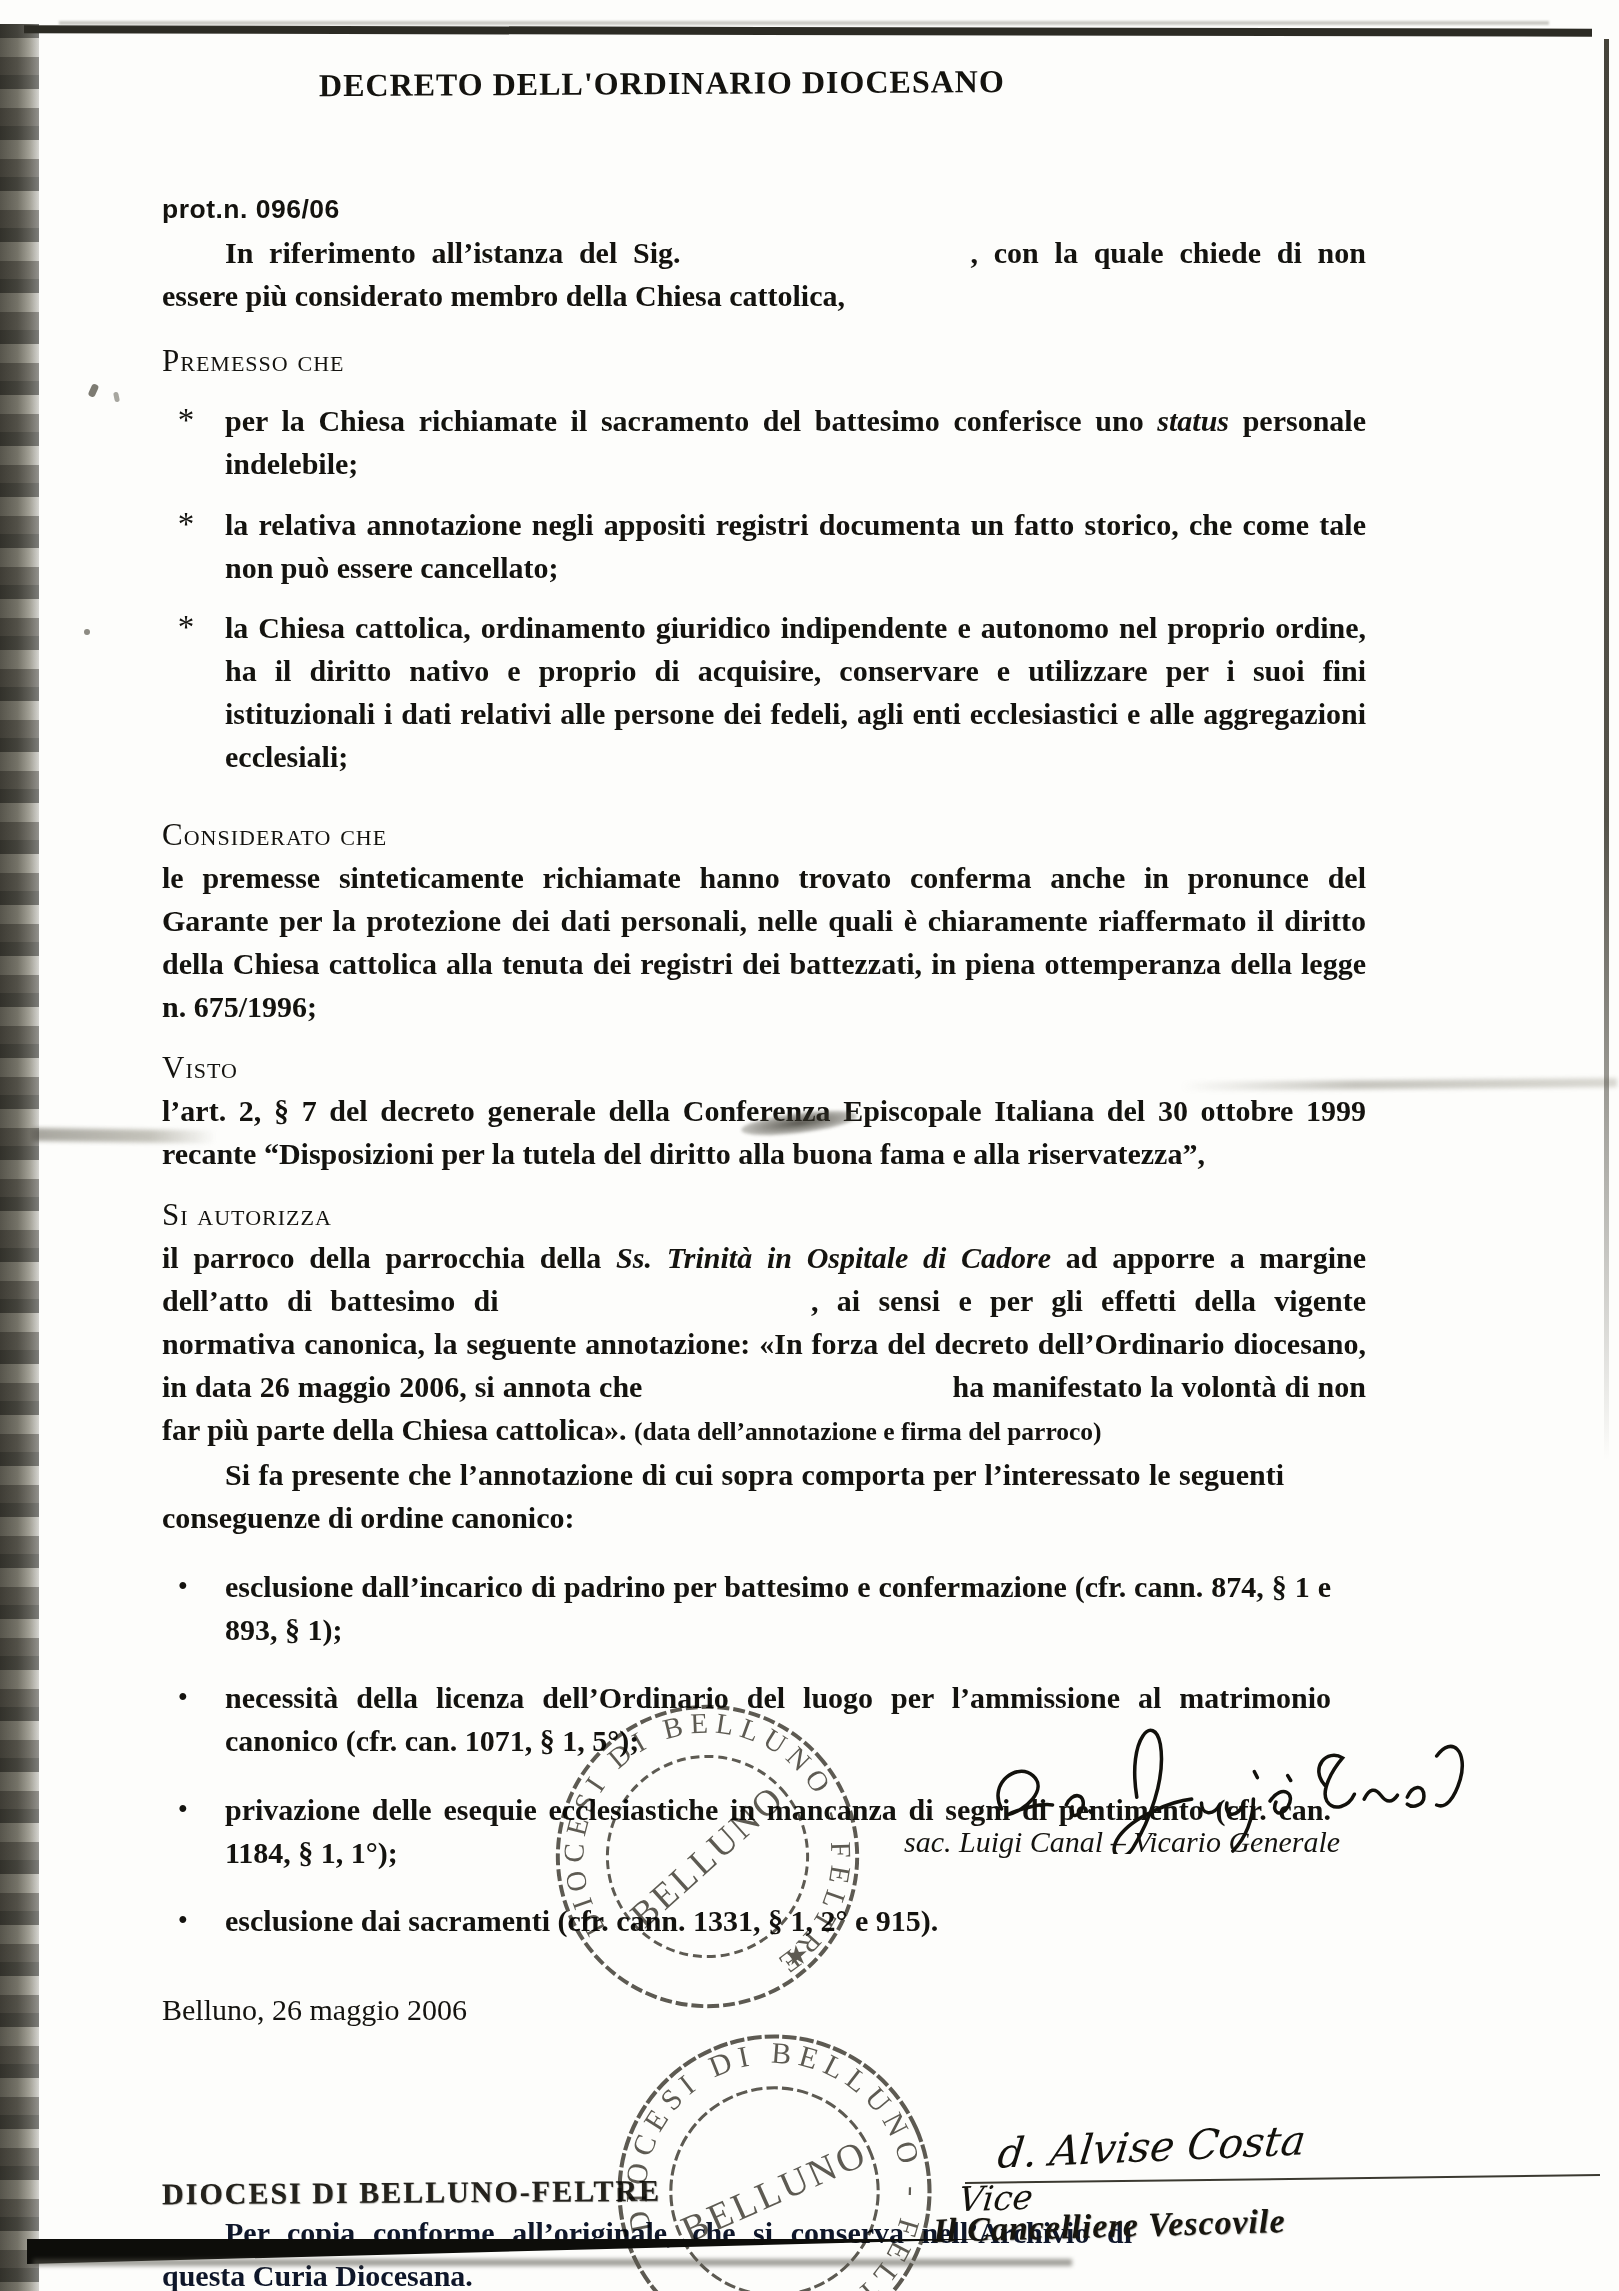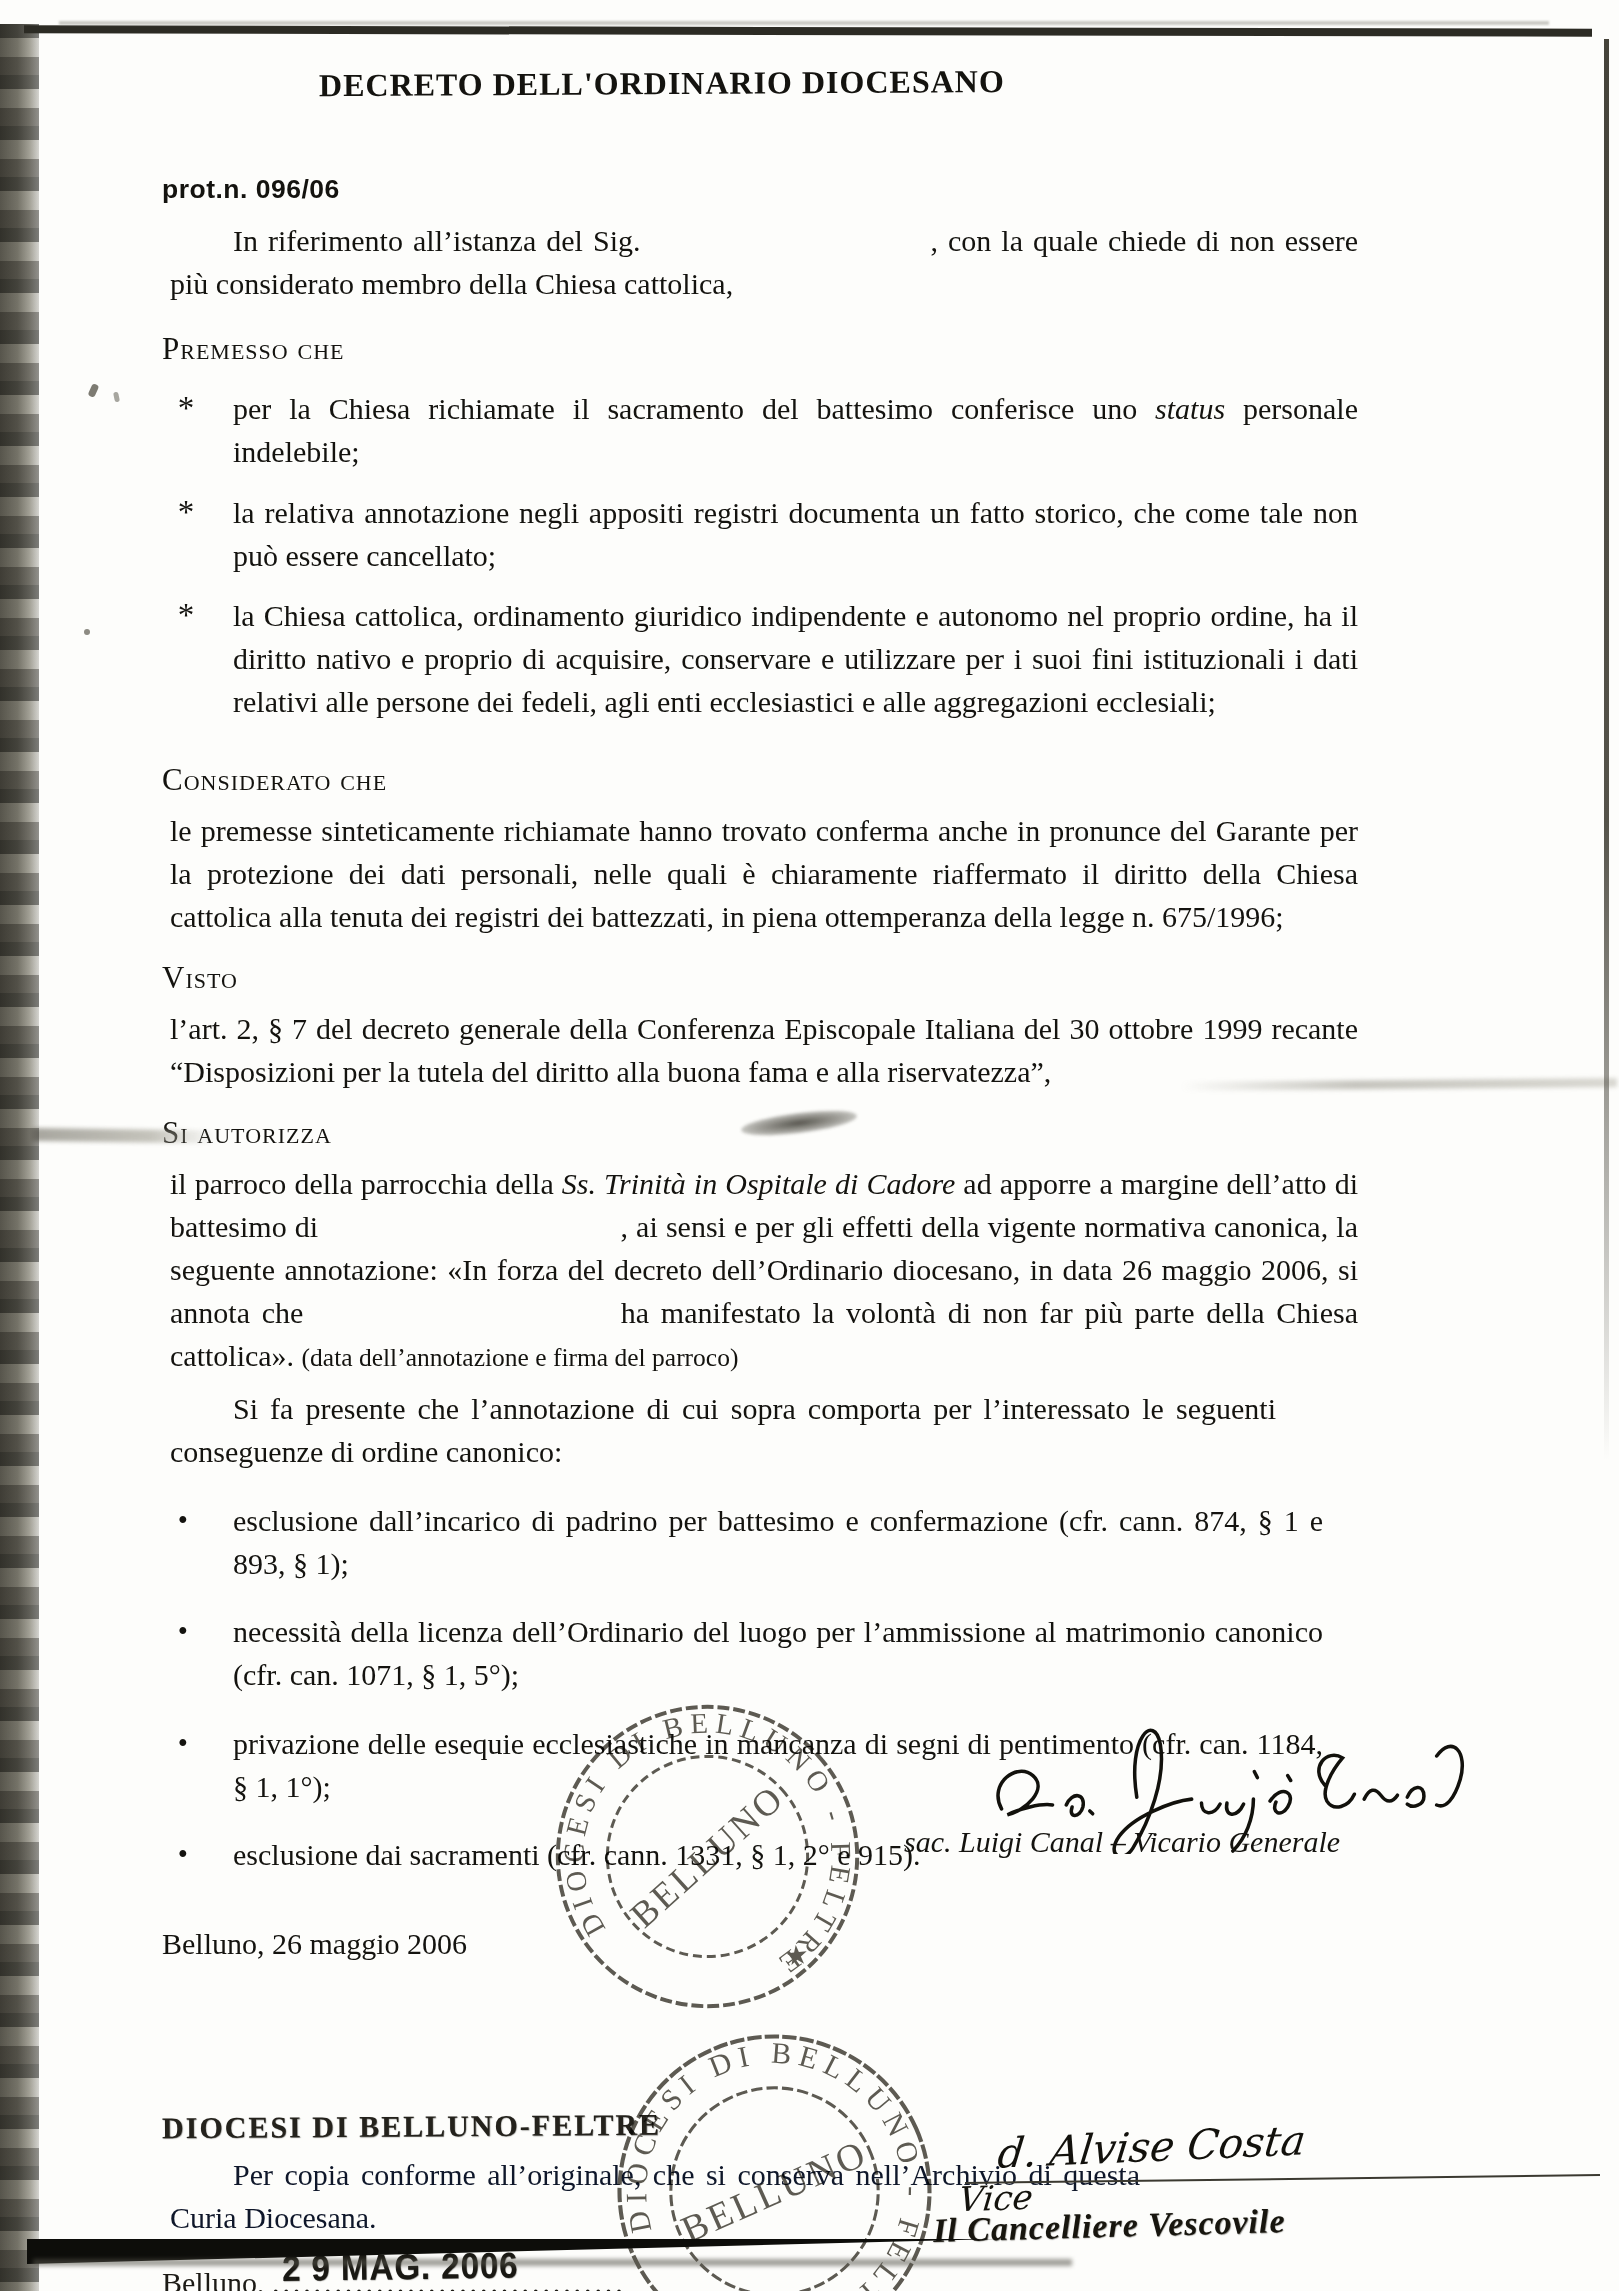--- a/index.html
+++ b/index.html
@@ -31,23 +31,23 @@
     border-radius:50%;filter:blur(1.5px);transform:rotate(-7deg);opacity:.8;}
   .speck-a{position:absolute;left:90px;top:384px;width:6.9px;height:12.7px;background:#5c5a50;border-radius:2.9px;transform:rotate(24deg);opacity:.8;z-index:7;}
   .speck-b{position:absolute;left:114px;top:392px;width:4.9px;height:9.8px;background:#75datat;background:#6e6c62;border-radius:2.9px;transform:rotate(-12deg);opacity:.6;z-index:7;}
   .speck-c{position:absolute;left:84px;top:629px;width:5.9px;height:5.9px;background:#5c5a50;border-radius:50%;opacity:.7;z-index:7;}
 
   
   .doc{
     position:absolute;left:162px;top:61px;width:1204px;z-index:2;
     font-size:30px;line-height:43px;
   }
-  .doc p{margin:8px;text-align:justify;}
+  .doc p{margin:0;text-align:justify;font-weight:bold;}
   .title{font-weight:bold;font-size:32px;letter-spacing:1px;margin-left:157px;transform:rotate(-0.35deg);white-space:nowrap;}
-  .prot{margin-top:64px;font-family:"Liberation Sans",sans-serif;font-weight:bold;font-size:26.5px;letter-spacing:0.5px;}
+  .prot{margin-top:84px;font-family:"Liberation Sans",sans-serif;font-weight:bold;font-size:26.5px;letter-spacing:0.5px;}
   .p-intro{margin-top:27.4px;text-indent:63px;}
   .blank{display:inline-block;height:1px;}
   .blank.w1{width:290px;}
   .blank.w2{width:294px;}
   .blank.w3{width:294px;}
   .sc-head{font-variant:small-caps;letter-spacing:1px;font-size:31px;margin-top:21.6px;}
   .li{position:relative;padding-left:63px;margin-top:17.6px;}
   .li .bul{position:absolute;left:15.7px;top:0;}
   .bul-star{font-size:33px;}
   .bul-dot{font-size:29px;left:19.6px;}

